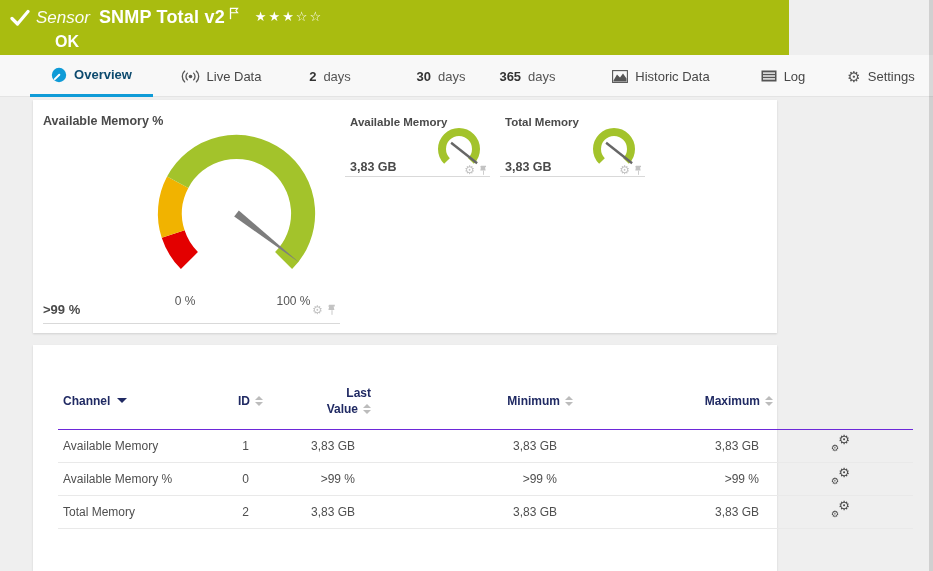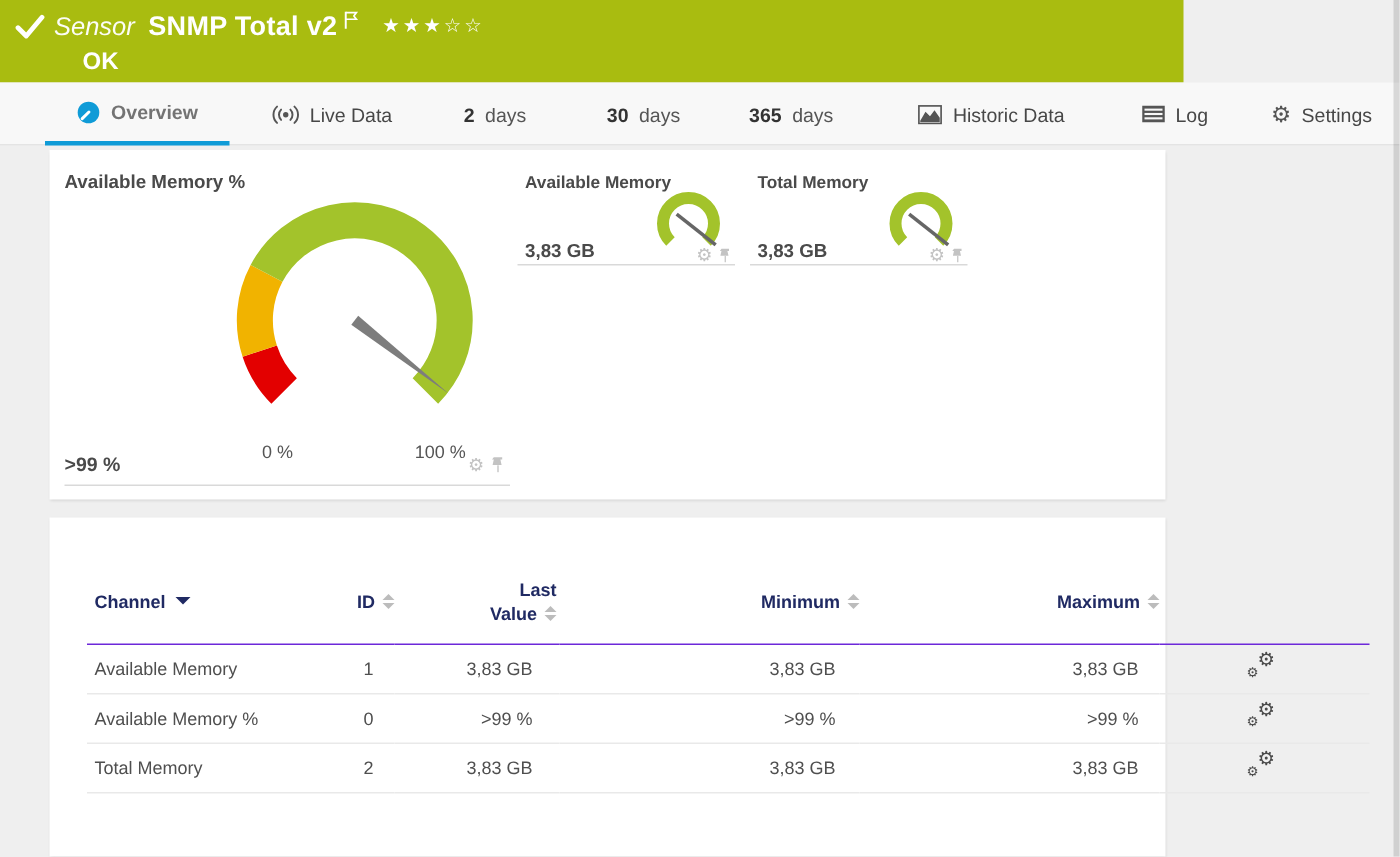--- a/index.html
+++ b/index.html
@@ -21,28 +21,28 @@
   .check-icon{width:20px;height:18px;margin-right:6px;}
   .kind{font-style:italic;font-size:17px;color:rgba(255,255,255,.96);margin-right:9px;}
   .sensor-name{font-size:18px;font-weight:bold;letter-spacing:.2px;}
   .flag-icon{width:10px;height:13px;margin:-8px 0 0 4px;}
   .stars{font-size:13px;letter-spacing:2px;margin-left:16px;margin-top:-2px;color:#fff;}
   .status-ok{position:absolute;left:55px;top:33px;font-size:16px;font-weight:bold;}
   
   .tabbar{position:absolute;left:0;top:55px;width:933px;height:42px;background:#f8f8f8;border-bottom:1px solid #e4e4e4;}
   .tab{position:absolute;top:0;height:42px;display:flex;align-items:center;justify-content:center;gap:7px;font-size:13px;color:#474747;cursor:pointer;}
   .tab.active{border-bottom:3px solid var(--accent-blue);}
-  .tab.active .tab-label{font-weight:bold;color:#737373;}
+  .tab.active .tab-label{font-weight:bold;color:#0c4a6e;}
   .tab .num{font-weight:bold;color:#333;}
   .tab .unit{color:#555;}
   .tab svg{flex:0 0 auto;}
   #tab-overview{left:30px;width:123px;}
   #tab-live{left:168px;width:106px;}
   #tab-2d{left:295px;width:70px;}
-  #tab-30d{left:390px;width:78px;}
+  #tab-30d{left:402px;width:78px;}
   #tab-365d{left:480px;width:95px;}
   #tab-historic{left:600px;width:122px;}
   #tab-log{left:750px;width:66px;}
   #tab-settings{left:841px;width:80px;}
   .gear-glyph{font-size:15px;line-height:1;color:#555;font-style:normal;}
   
   .panel{position:absolute;left:33px;width:744px;background:var(--panel-bg);box-shadow:0 1px 2px rgba(0,0,0,.13);}
   #panel-gauges{top:100px;height:233px;}
   #panel-table{top:345px;height:226px;}
   

